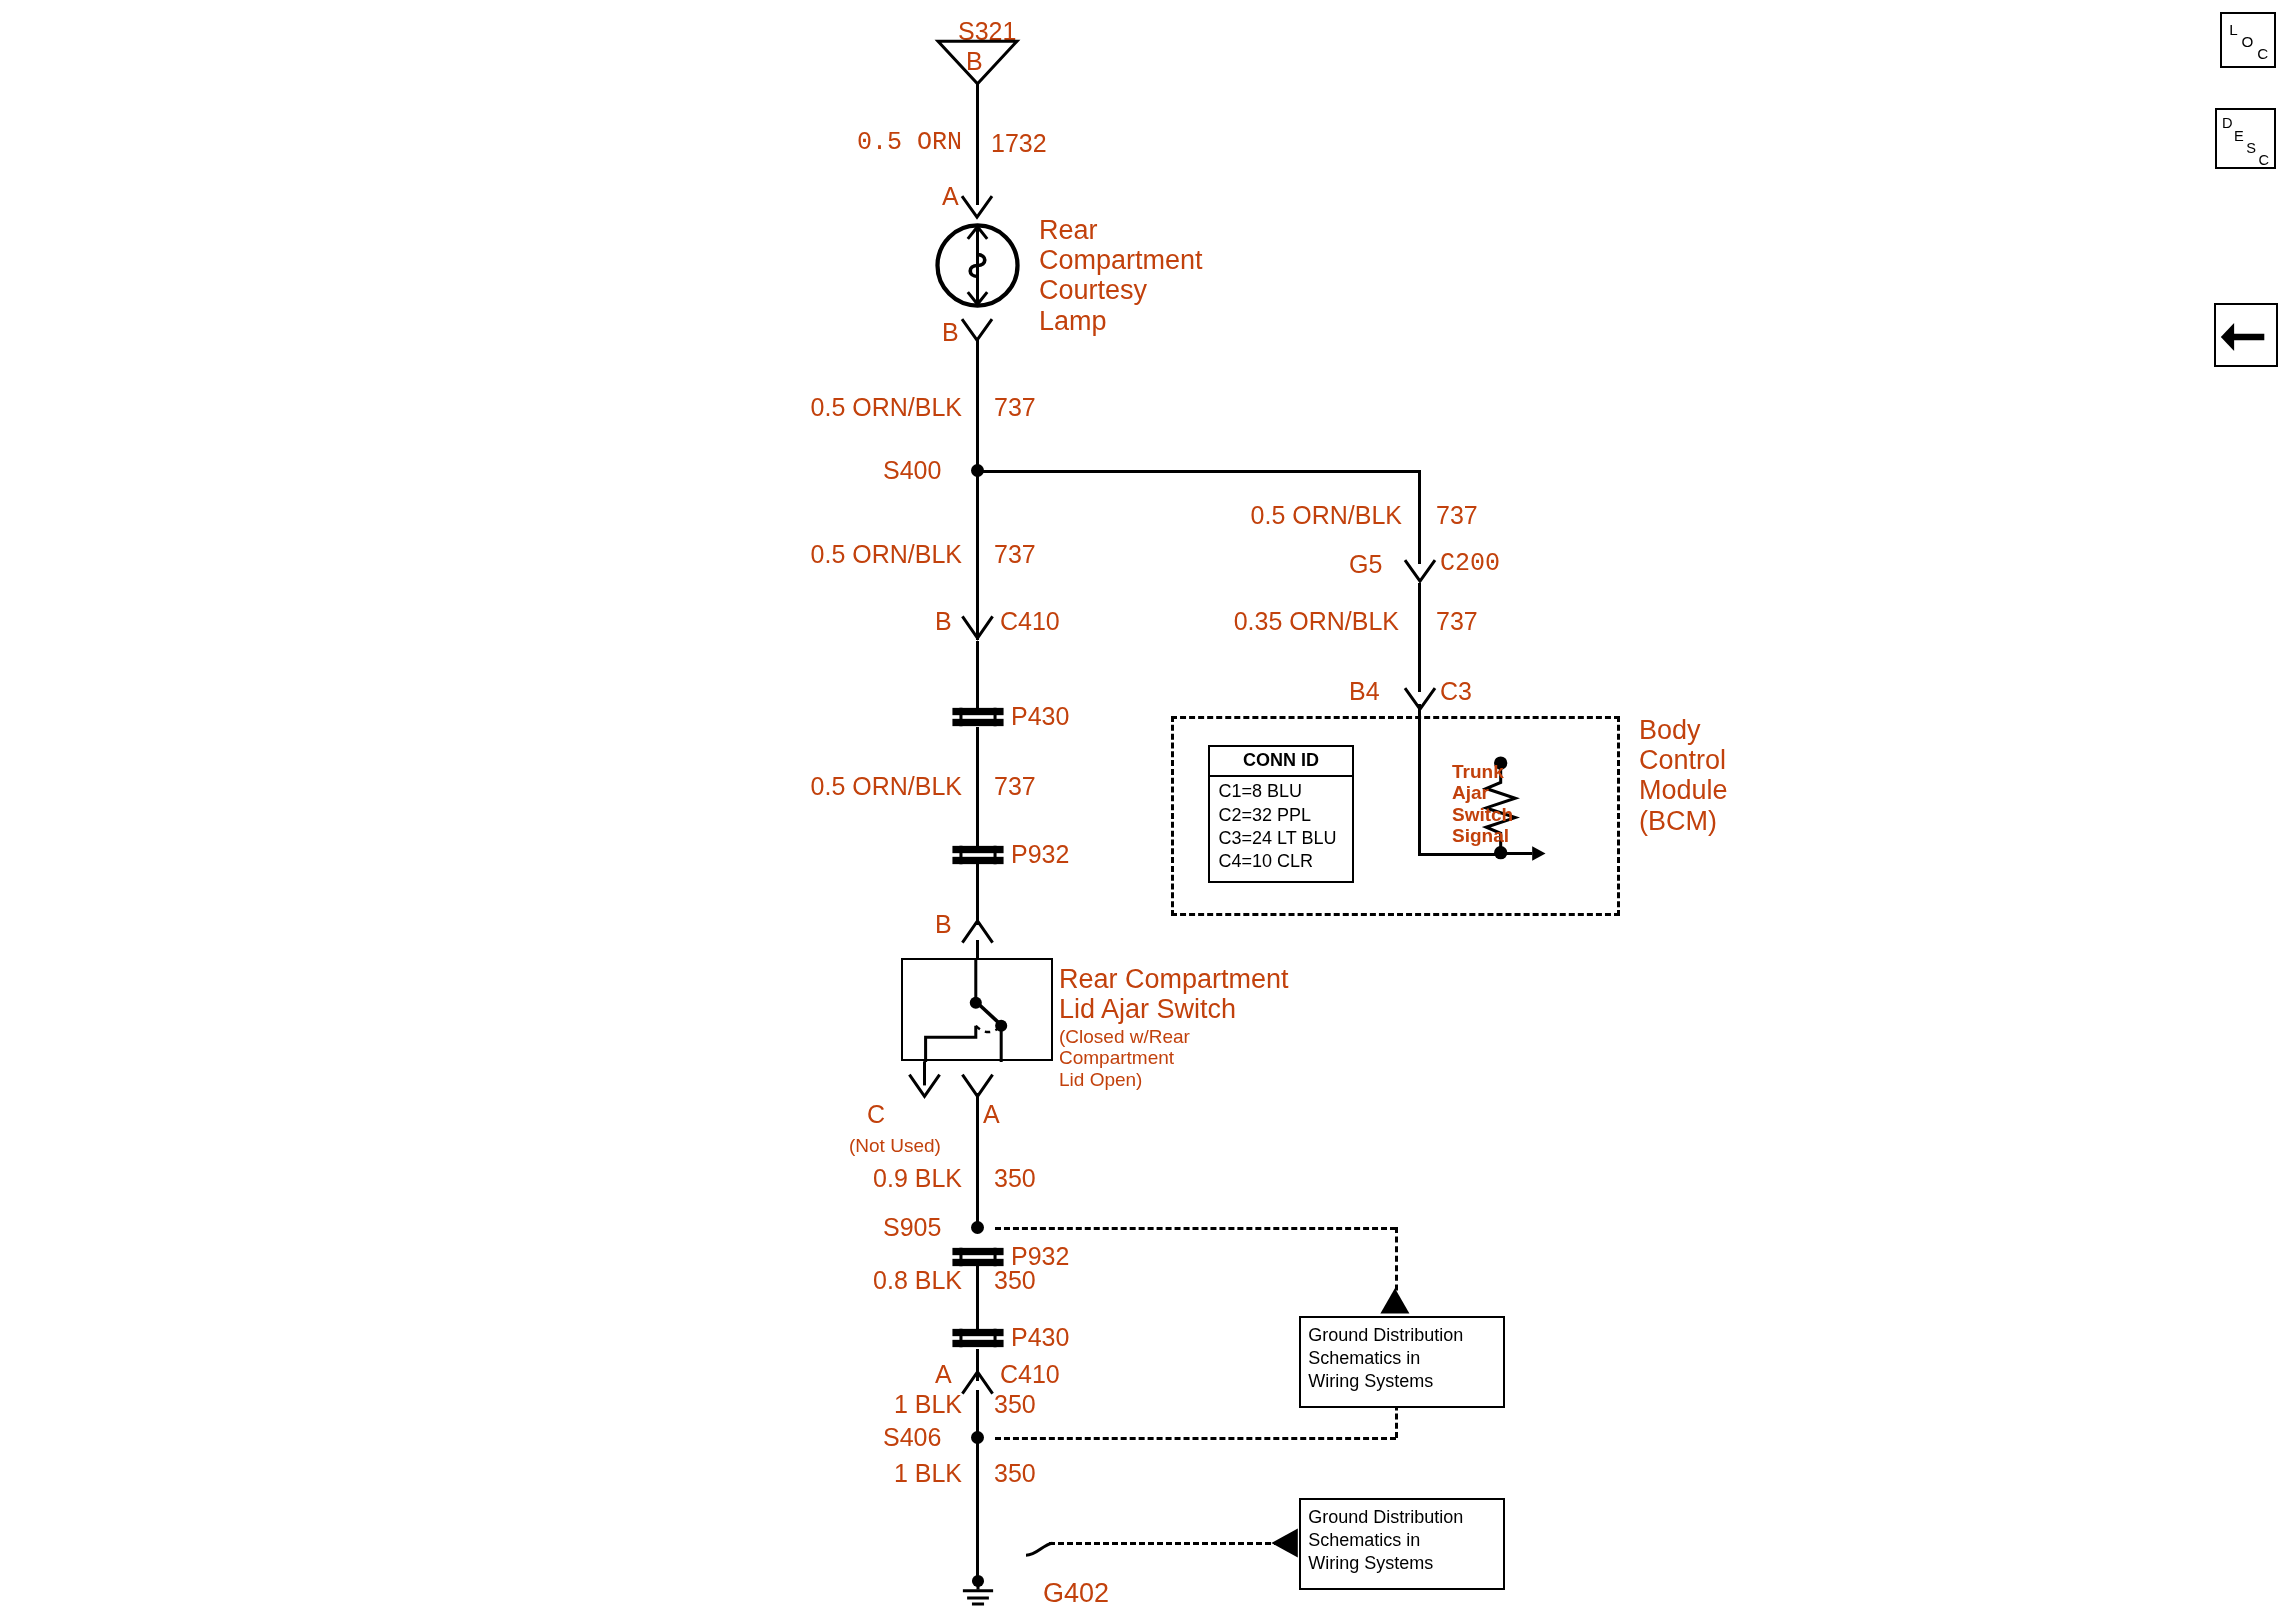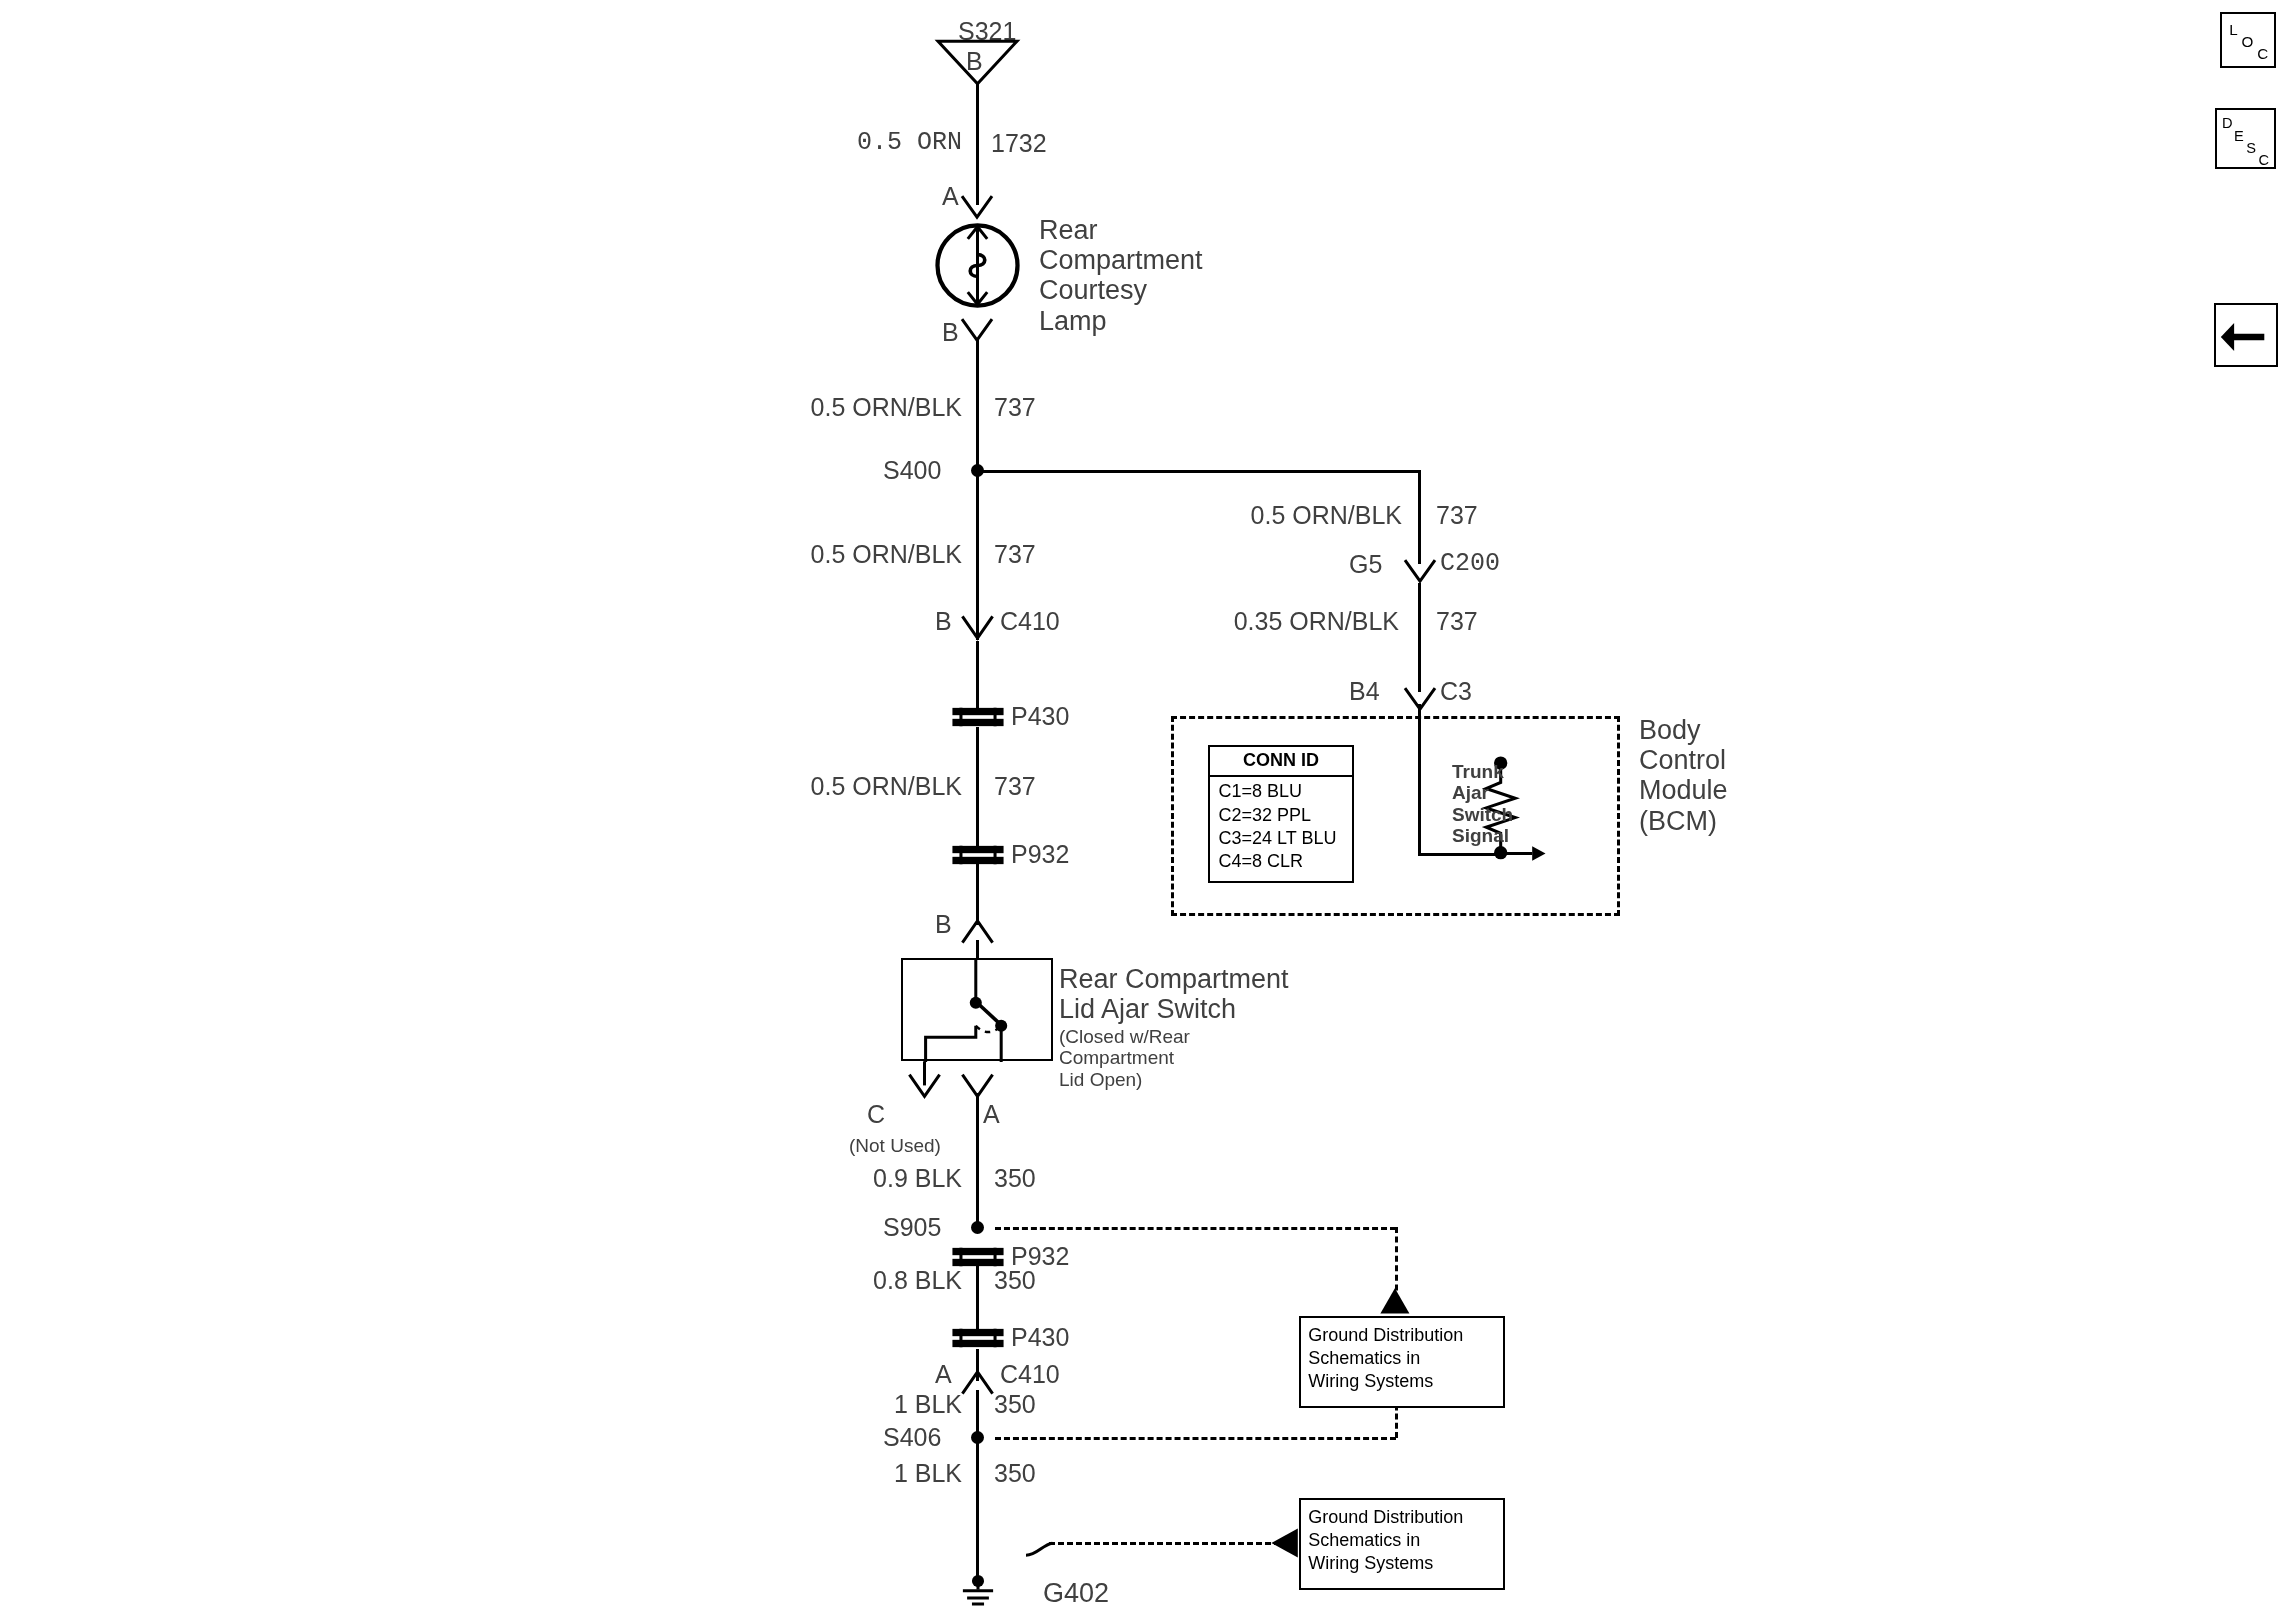--- a/index.html
+++ b/index.html
@@ -15,21 +15,21 @@
     position: relative;
     width: 2295px;
     height: 1617px;
     background: #ffffff;
     overflow: hidden;
   }
   .lbl {
     position: absolute;
     white-space: pre;
     line-height: 1.12;
-    color: #404040;
+    color: #c2410c;
   }
   .f-main   { font-size: 25px; }
   .f-big    { font-size: 27px; }
   .f-small  { font-size: 19px; }
   .b { font-weight: bold; }
 
   .line {
     position: absolute;
     background: #000;
   }
@@ -198,21 +198,21 @@
 Ajar
 Switch
 Signal</div>
 
   <div class="connid" style="left:1208px; top:745px; width:146px; height:138px;">
     <div class="hdr">CONN ID</div>
     <div class="rows">
       <div>C1=8 BLU</div>
       <div>C2=32 PPL</div>
       <div>C3=24 LT BLU</div>
-      <div>C4=8 CLR</div>
+      <div>C4=10 CLR</div>
     </div>
   </div>
 
   <div class="line vline" style="left:976px; top:471px; height:169px;"></div>
 
   <div class="lbl f-main" style="left:771px; top:540px; text-align:right; width:191px;">0.5 ORN/BLK</div>
   <div class="lbl f-main" style="left:994px; top:540px;">737</div>
 
   <div class="lbl f-main" style="left:935px; top:607px;">B</div>
   <svg style="left:960px; top:614px; width:35px; height:29px;" viewBox="0 0 58 48" width="35" height="29">

